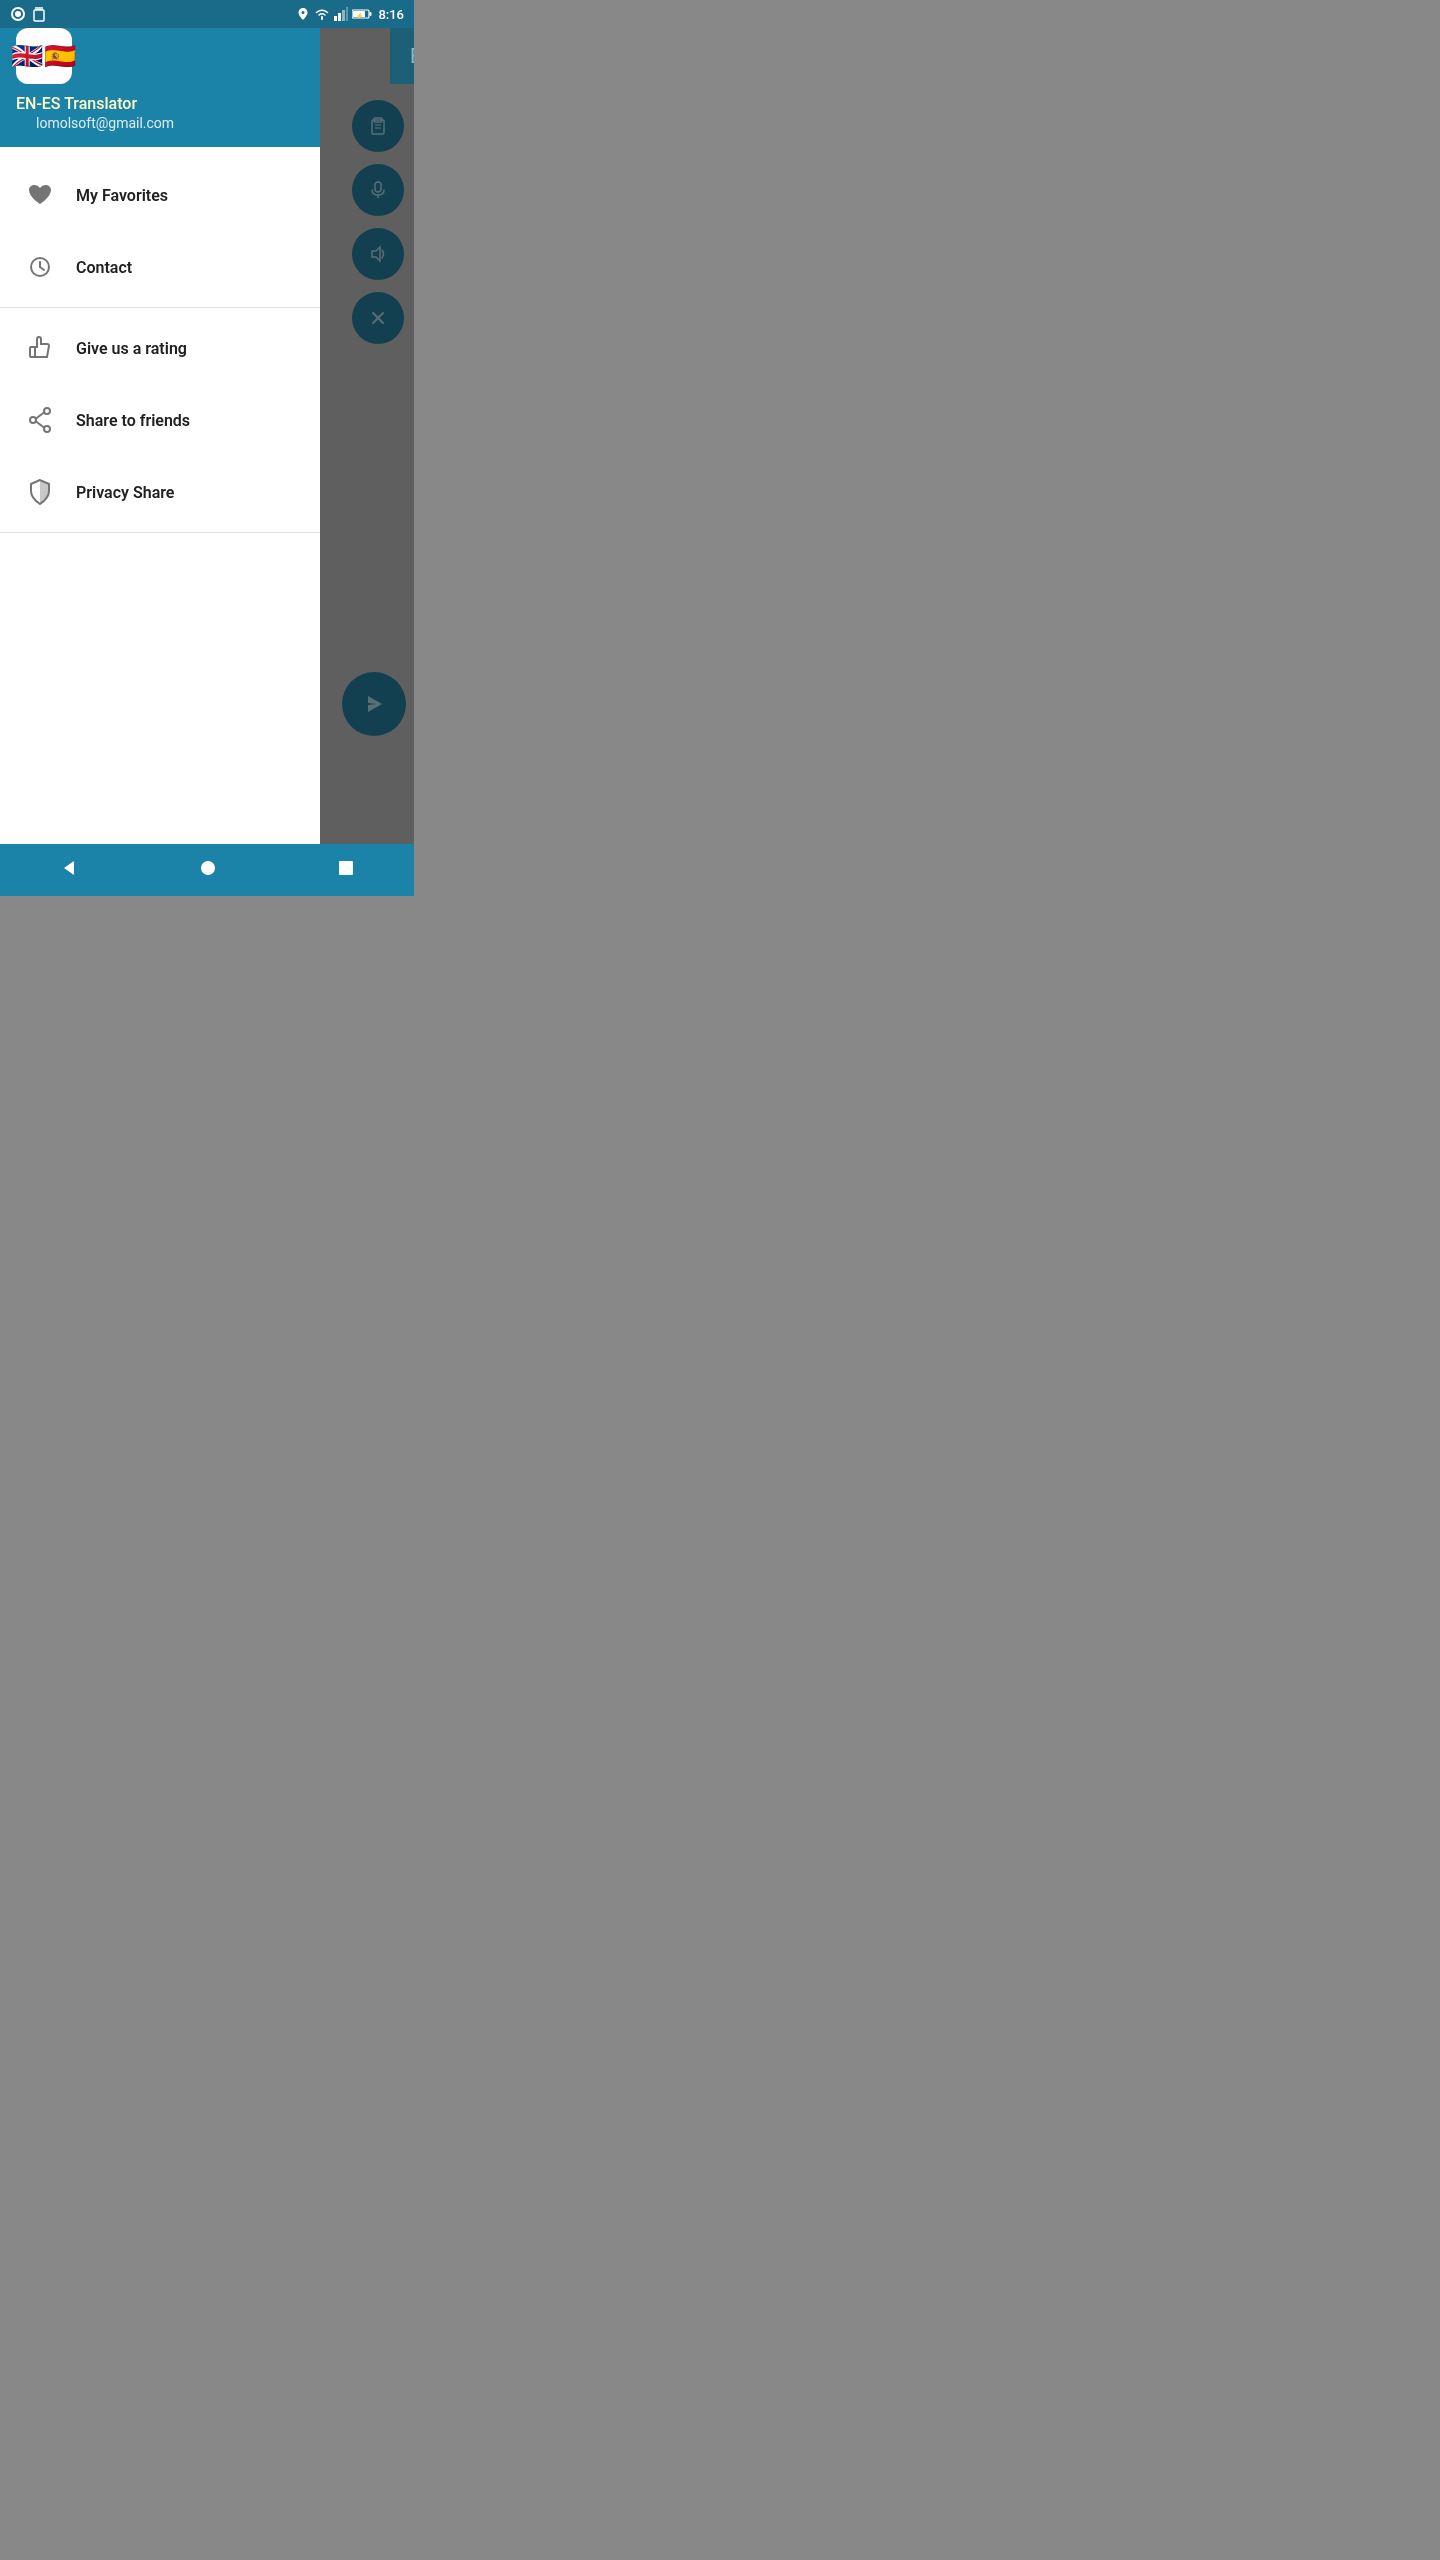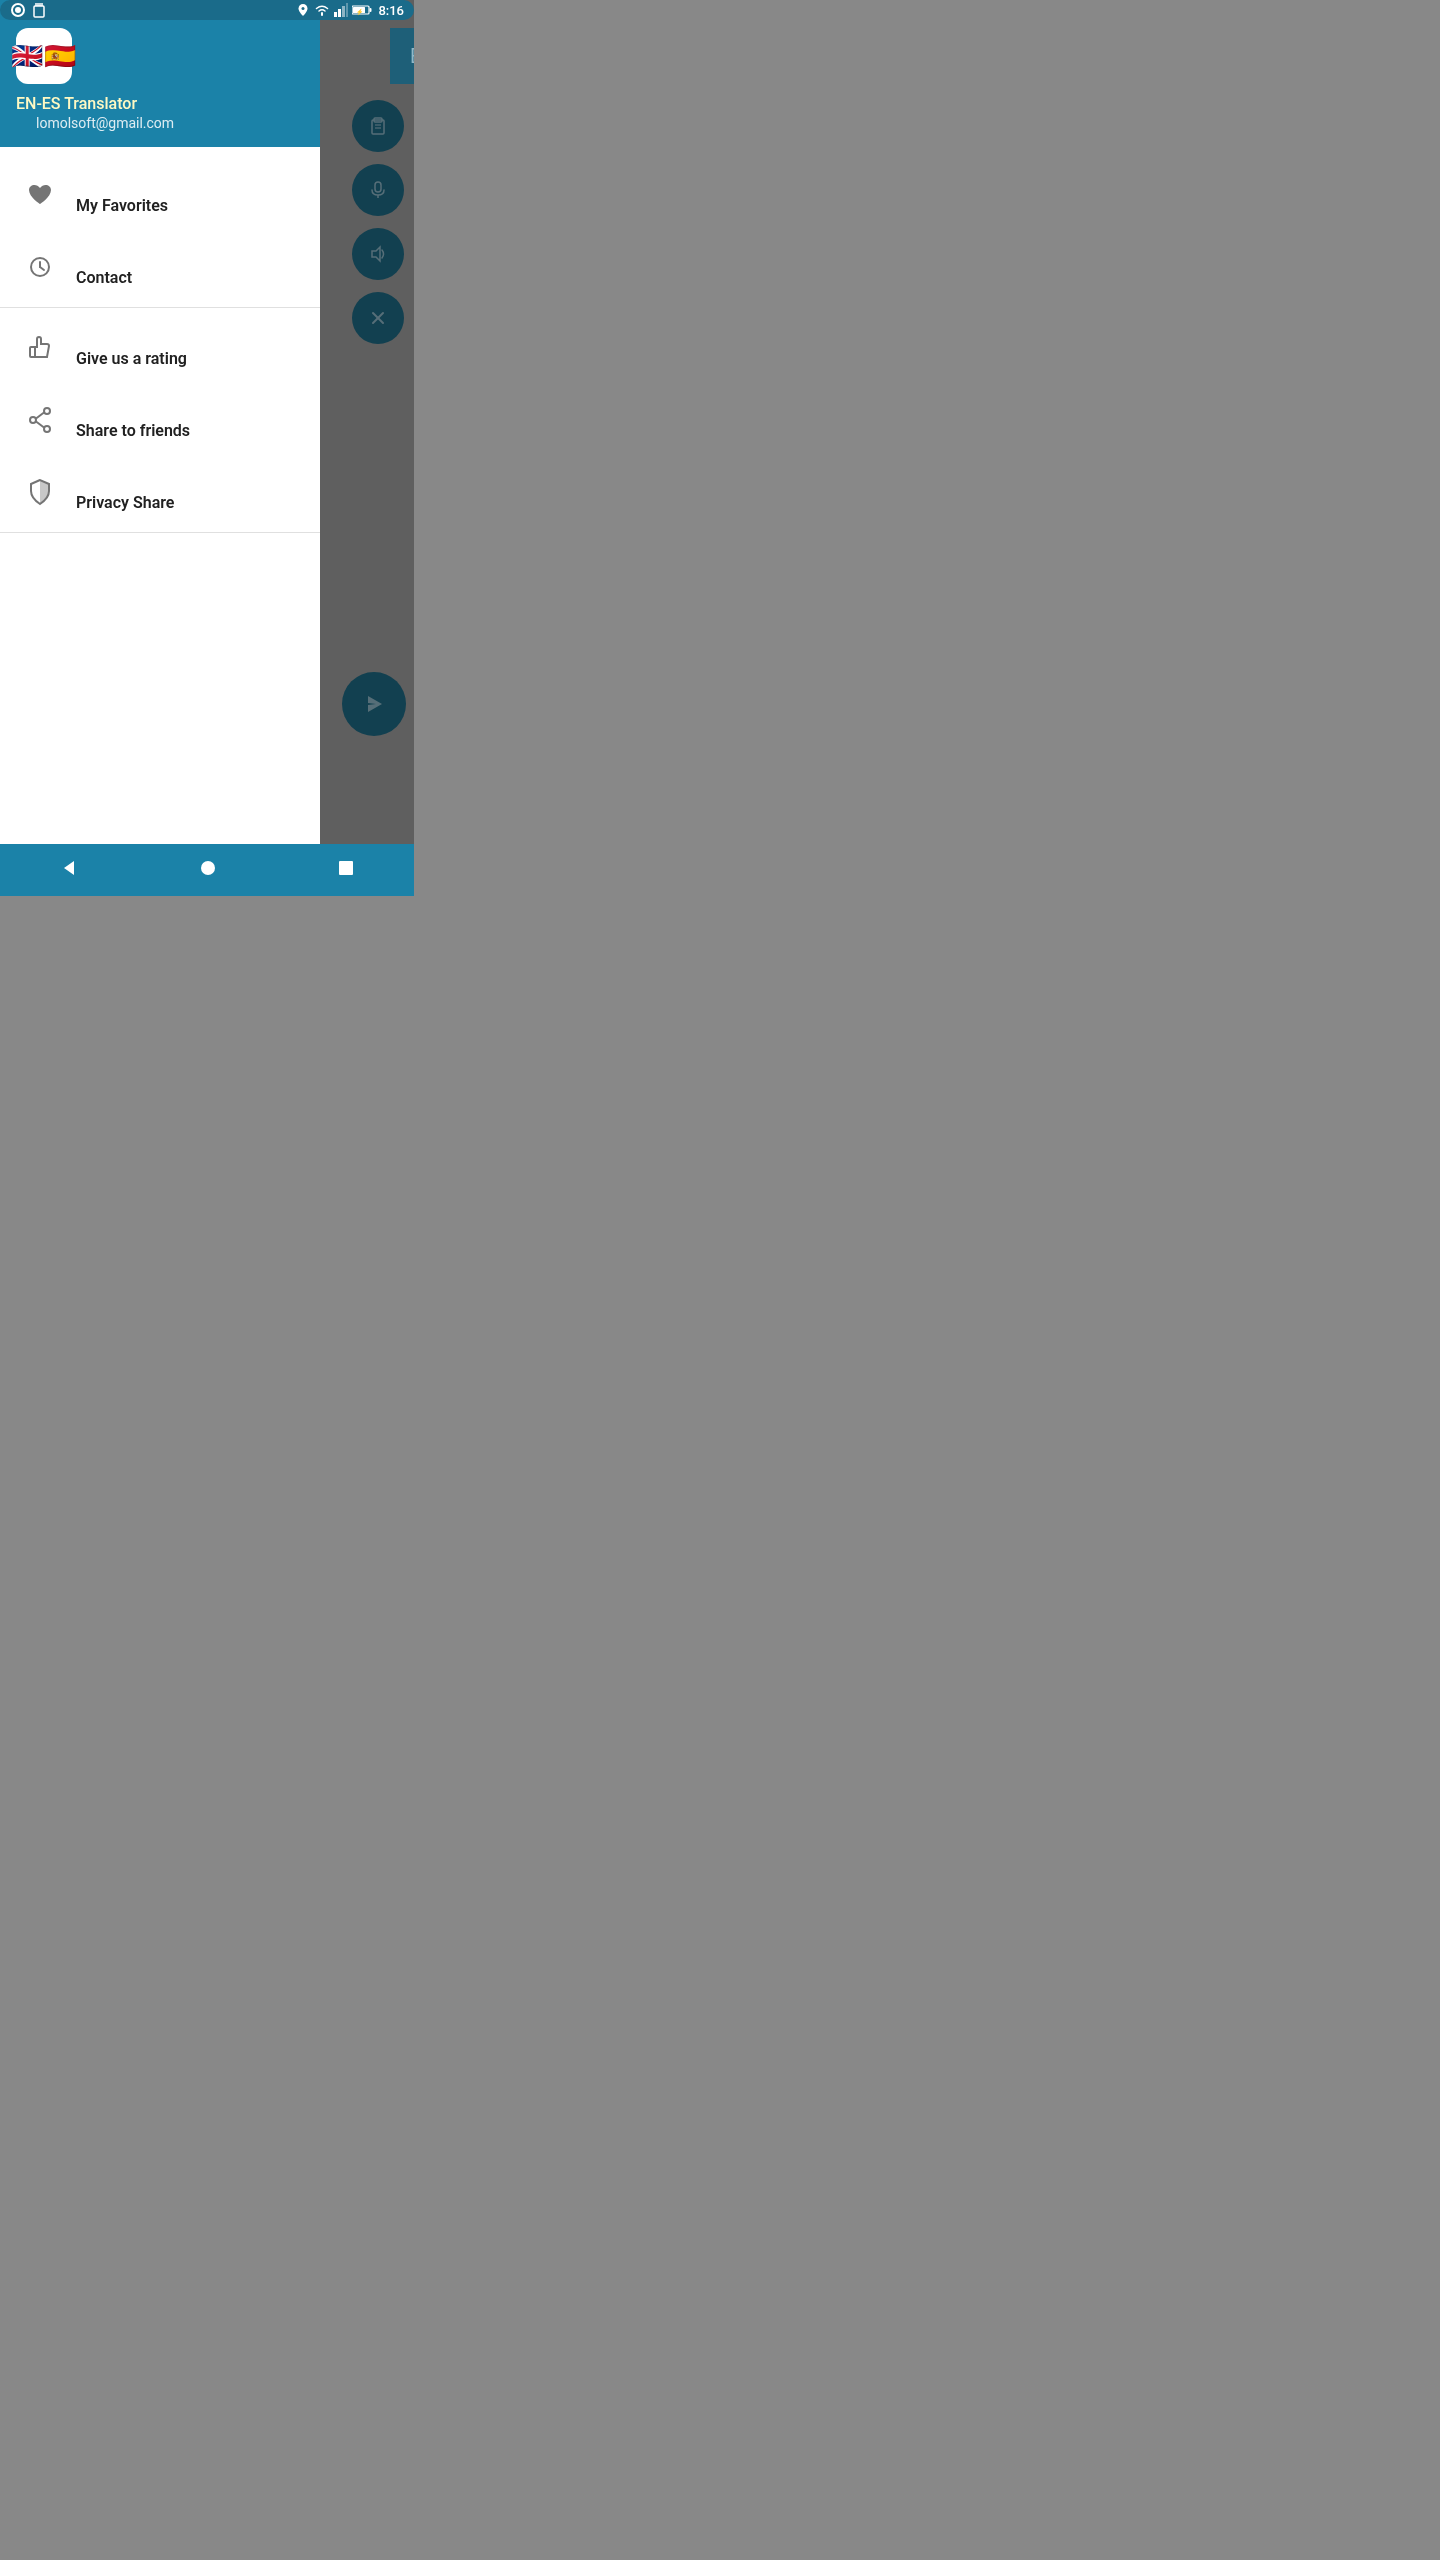--- a/index.html
+++ b/index.html
@@ -10,27 +10,26 @@
       overflow: hidden;
       font-family: 'Roboto', Arial, sans-serif;
       background: #888;
       position: relative;
     }
 
     
     .status-bar {
       position: absolute;
       top: 0; left: 0; right: 0;
-      height: 20px;
+      height: 28px;
       background: #1a6b8a;
       display: flex;
       justify-content: space-between;
       padding: 0 10px;
       z-index: 100;
-      border-radius: 10px;
     }
     .status-left {
       display: flex;
       gap: 6px;
       align-items: center;
     }
     .status-right {
       display: flex;
       align-items: center;
       gap: 4px;
@@ -158,21 +157,21 @@
       flex: 1;
       background: white;
       padding: 8px 0;
     }
     .menu-section {
       border-bottom: 1px solid #e0e0e0;
       padding: 4px 0;
     }
     .menu-item {
       display: flex;
-      align-items: flex-end;
+      align-items: center;
       padding: 16px 20px;
       cursor: pointer;
     }
     .menu-icon {
       width: 40px;
       height: 40px;
       display: flex;
       align-items: center;
       justify-content: center;
       color: #757575;

